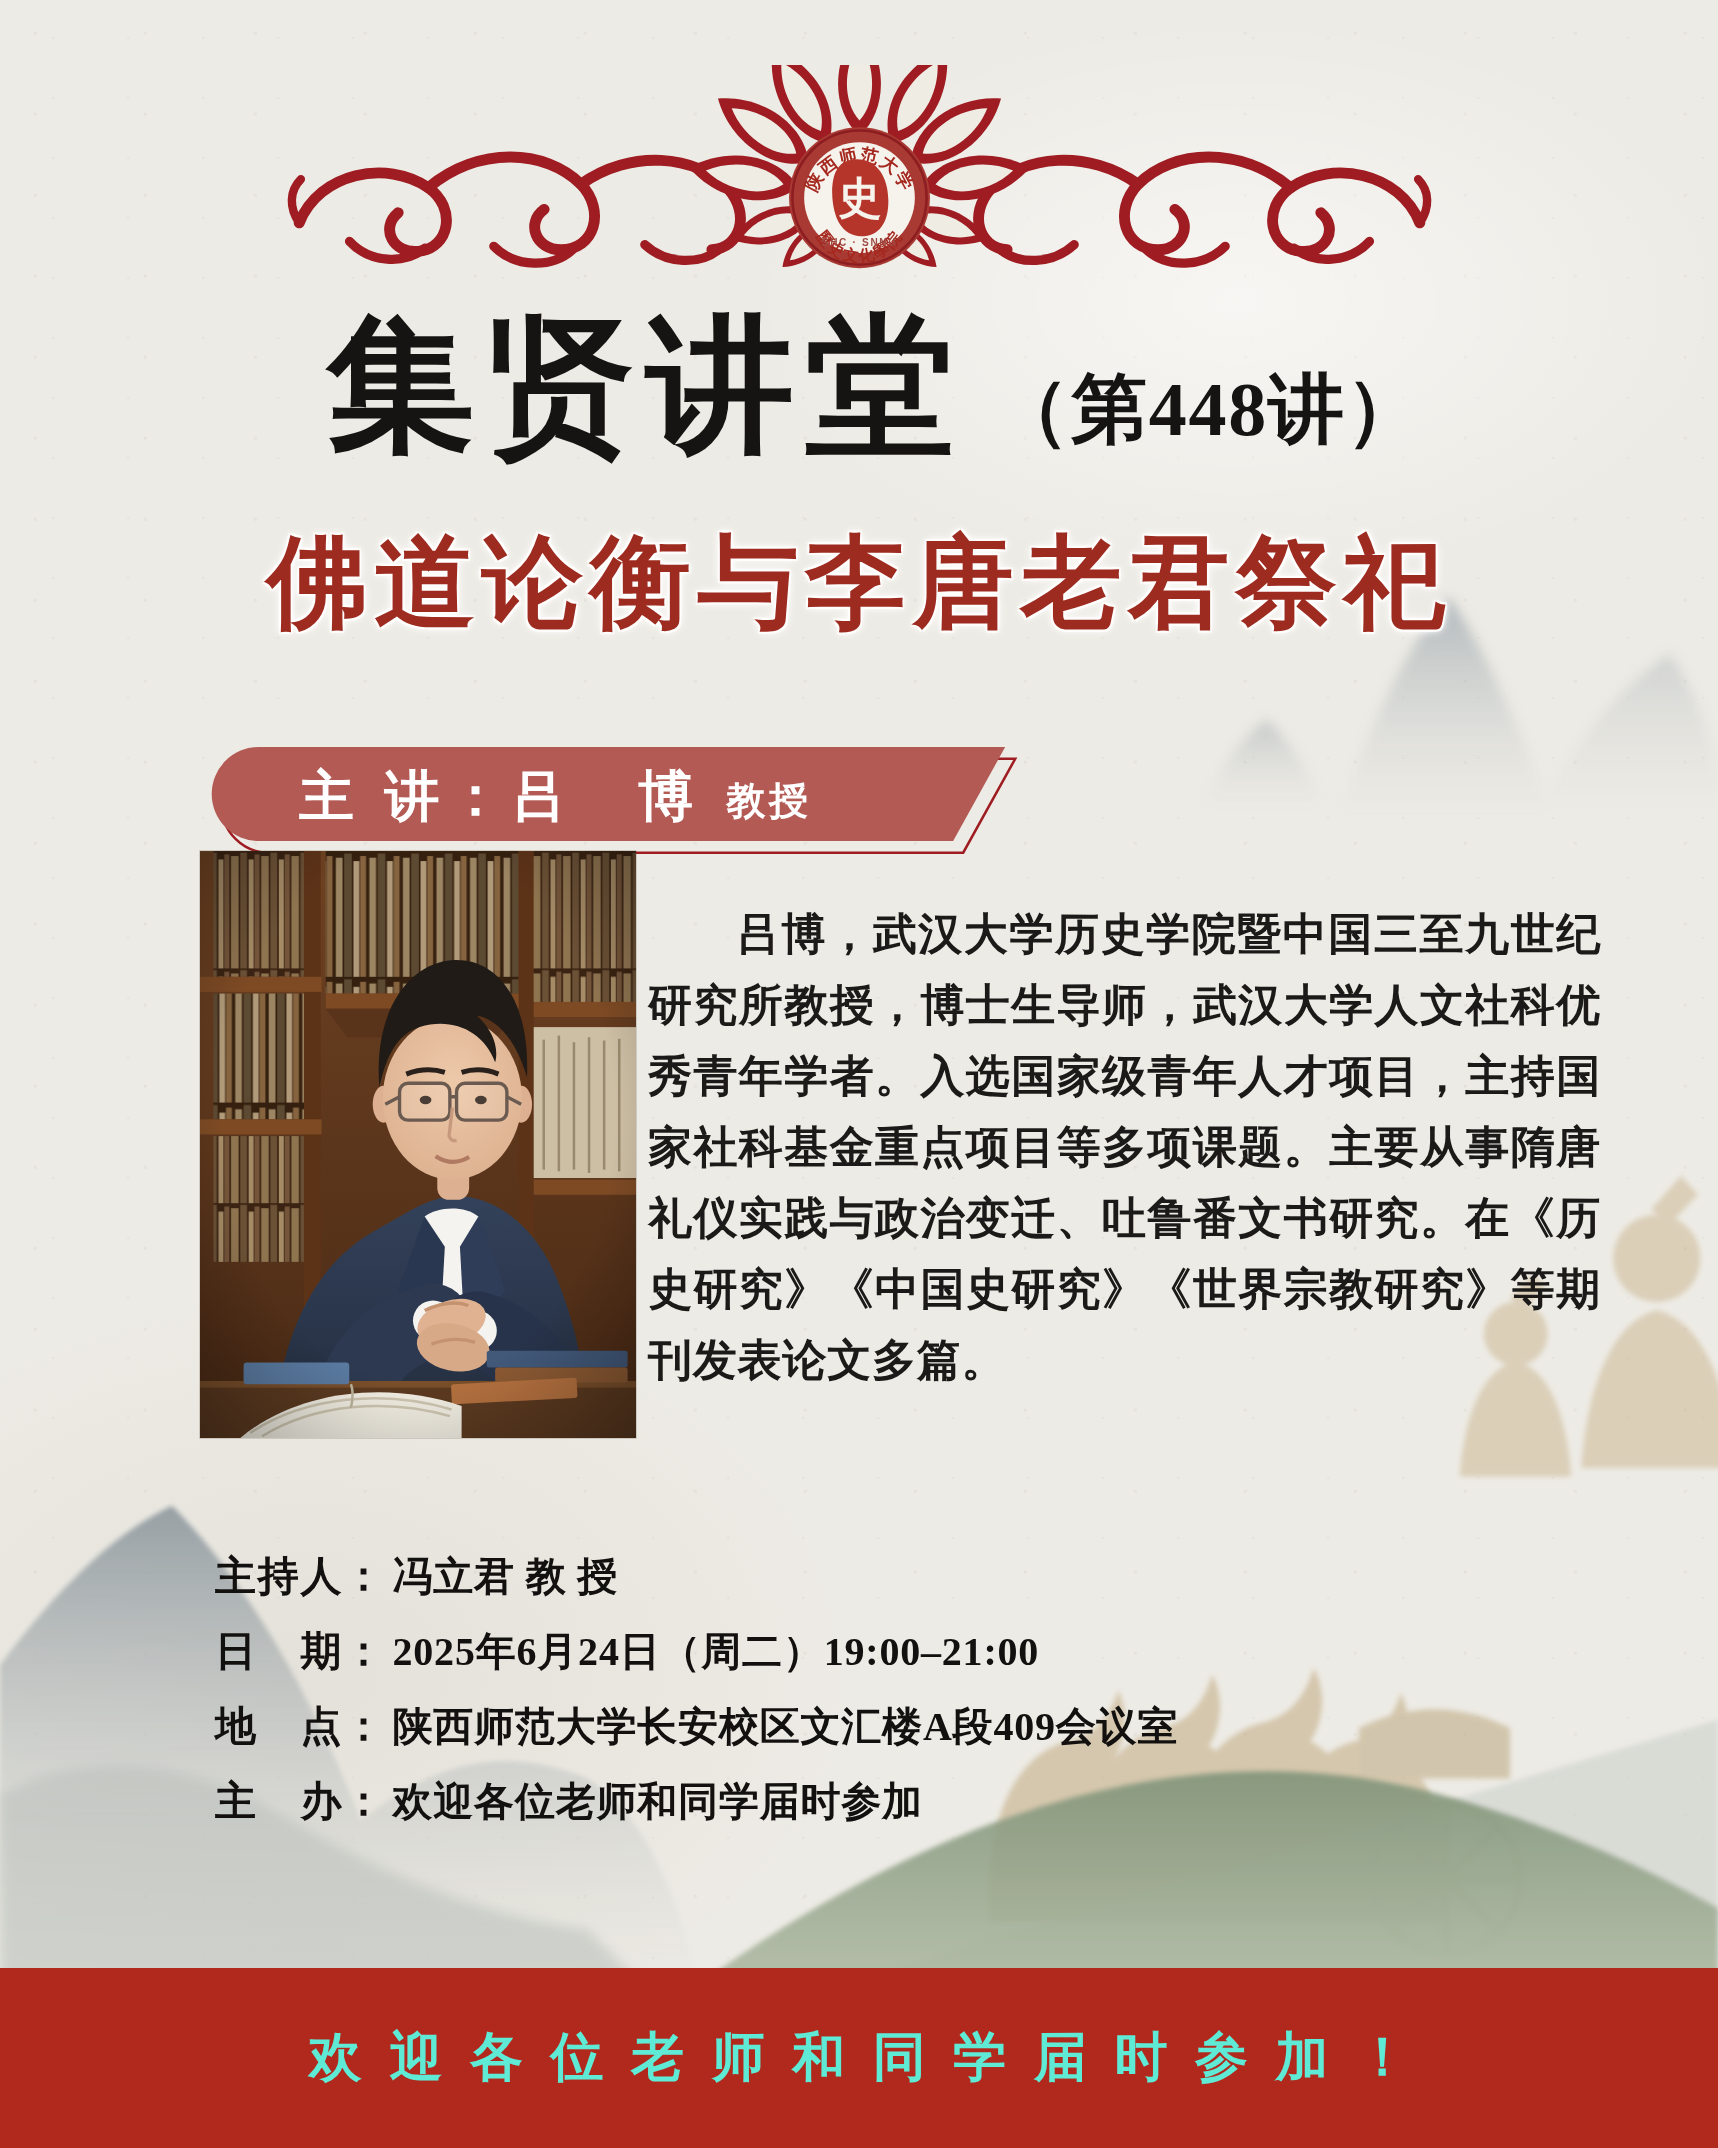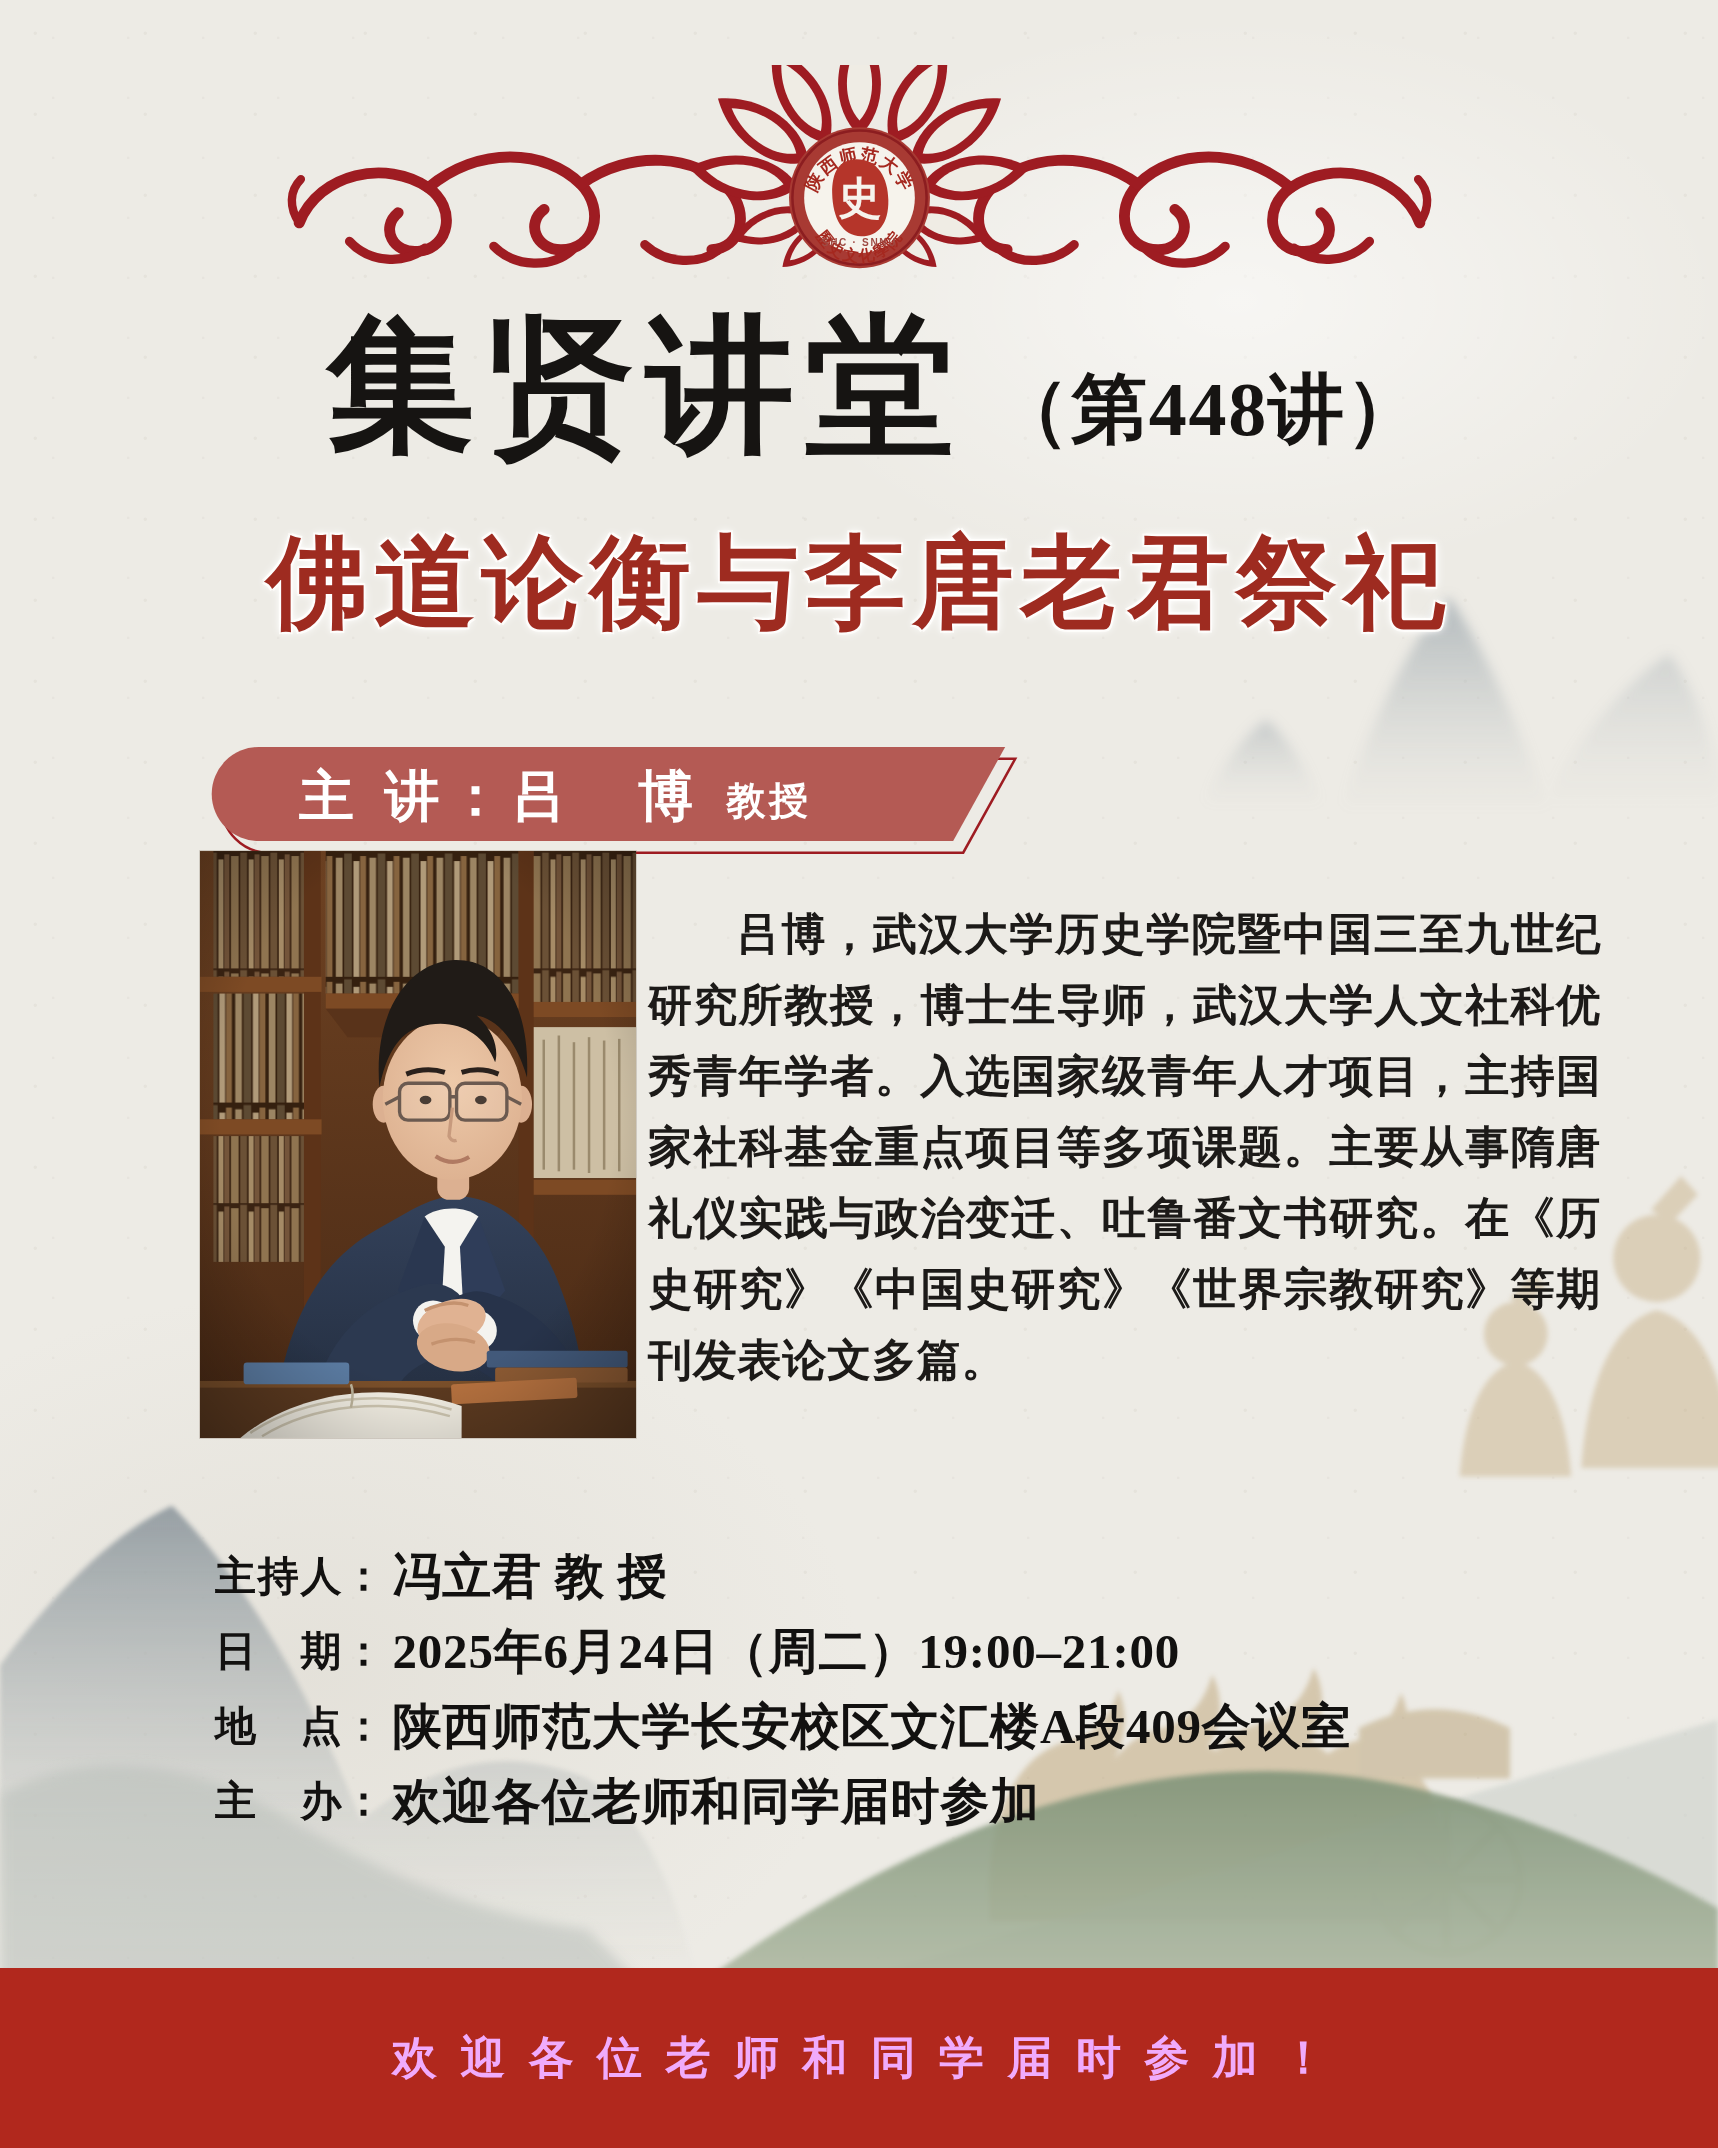--- a/index.html
+++ b/index.html
@@ -41,24 +41,24 @@
 
   .bio{
     position:absolute;left:648px;top:854px;width:953px;z-index:1;
     font-size:44px;line-height:71px;font-weight:600;color:#1c1a18;
     text-align:justify;text-indent:2em;letter-spacing:0.8px;
   }
 
   .details{position:absolute;left:203px;top:1539px;z-index:1;display:flex;flex-direction:column;margin-left:12px;}
   .detail-row{height:75px;display:flex;align-items:center;font-weight:700;color:#121110;}
   .detail-label{font-size:41px;white-space:pre;letter-spacing:1.7px;}
-  .detail-value{font-size:49px;margin-left:6.7px;letter-spacing:0.8px;white-space:pre;}
+  .detail-value{font-size:40px;margin-left:6.7px;letter-spacing:0.8px;white-space:pre;}
 
   .footer{position:absolute;left:0;bottom:0;width:100%;height:180px;background:#b1281d;z-index:2;display:flex;align-items:center;justify-content:center;}
-  .footer-text{color:#f0abfc;font-size:45px;font-weight:700;letter-spacing:.52em;margin-left:.52em;white-space:nowrap;}
+  .footer-text{color:#5eead4;font-size:53px;font-weight:700;letter-spacing:.52em;margin-left:.52em;white-space:nowrap;}
 </style>
 </head>
 <body>
 
 <div class="poster">
 
   <svg class="bg-decor" viewBox="0 0 2048 2560" aria-hidden="true">
     <defs>
       <linearGradient id="mist" x1="0" y1="0" x2="0" y2="1">
         <stop offset="0" stop-color="#9aa5ac" stop-opacity=".85"></stop>

